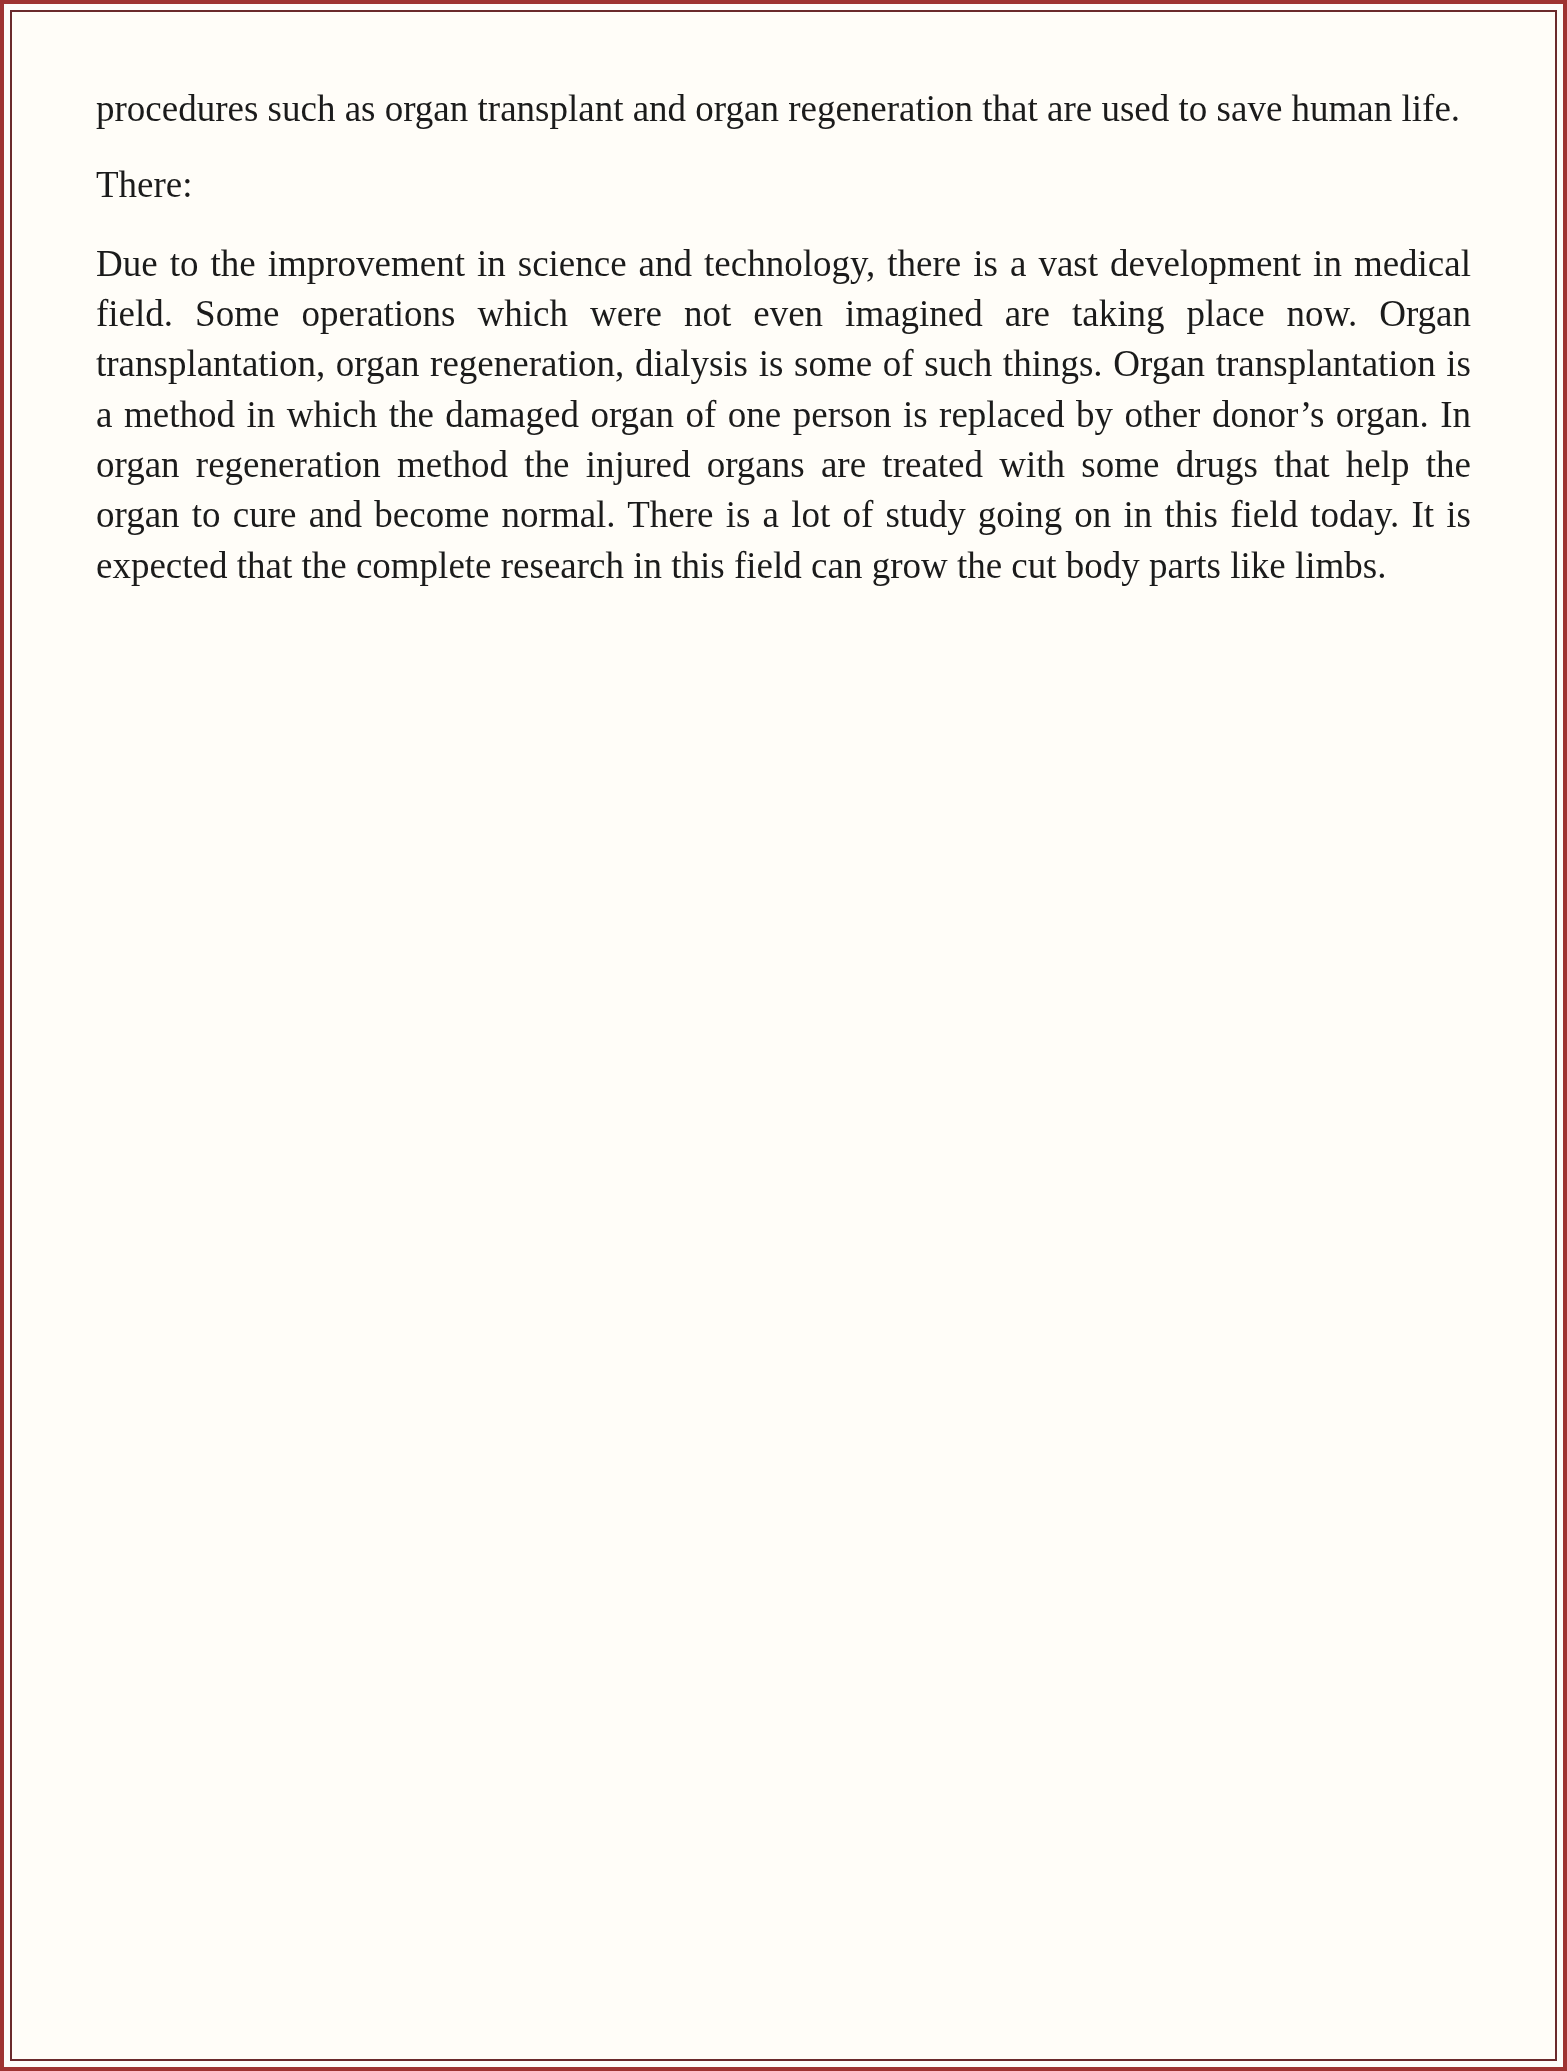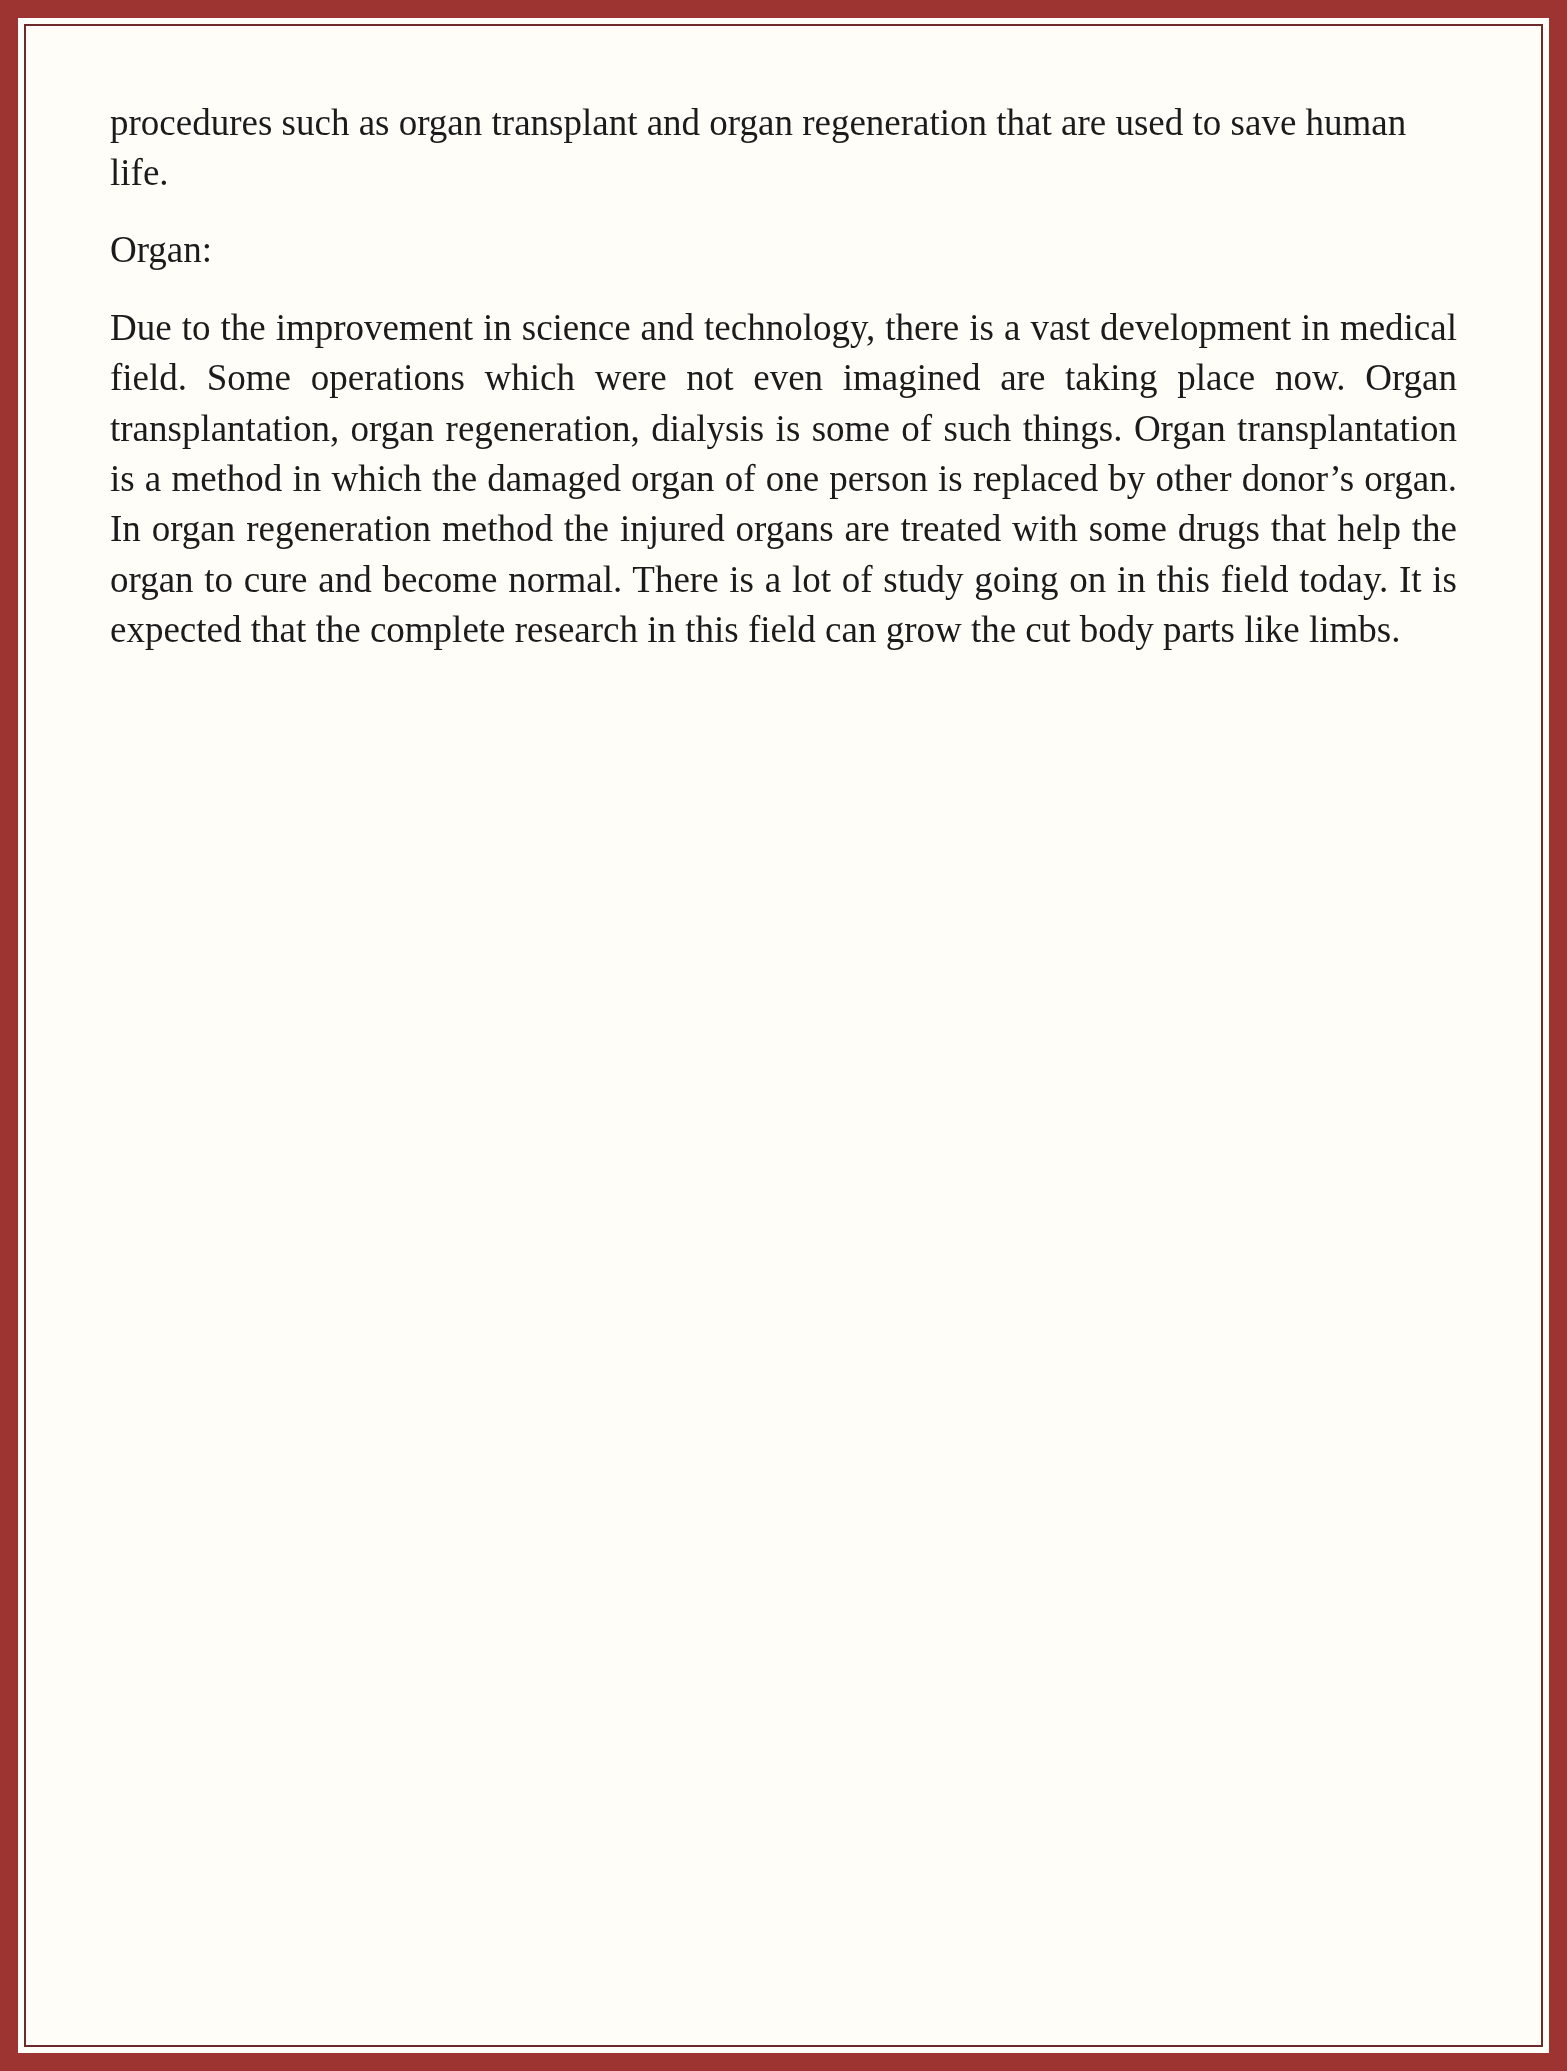--- a/index.html
+++ b/index.html
@@ -13,21 +13,21 @@
     font-family: "Liberation Serif", "DejaVu Serif", serif;
   }
 
   
   .page-frame {
     position: relative;
     box-sizing: border-box;
     width: 1567px;
     height: 2071px;
     background: #9e3432;
-    padding: 18px;
+    padding: 4px;
   }
 
   
   .frame-gap {
     box-sizing: border-box;
     width: 100%;
     height: 100%;
     background: #fdfdfa;
     padding: 6px;
   }
@@ -84,21 +84,21 @@
 <body>
 
 <div class="page-frame">
   <div class="frame-gap">
     <div class="frame-inner-rule">
       <div class="paper">
         <div class="doc-body">
 
           <p class="para para-ragged">procedures such as organ transplant and organ regeneration that are used to save human life.</p>
 
-          <p class="label-answer">Organ:</p>
+          <p class="label-answer">There:</p>
 
 
           <p class="para">Due to the improvement in science and technology, there is a vast development in medical field. Some operations which were not even imagined are taking place now. Organ transplantation, organ regeneration, dialysis is some of such things. Organ transplantation is a method in which the damaged organ of one person is replaced by other donor’s organ. In organ regeneration method the injured organs are treated with some drugs that help the organ to cure and become normal. There is a lot of study going on in this field today. It is expected that the complete research in this field can grow the cut body parts like limbs.</p>
 
         </div>
       </div>
     </div>
   </div>
 </div>
 

